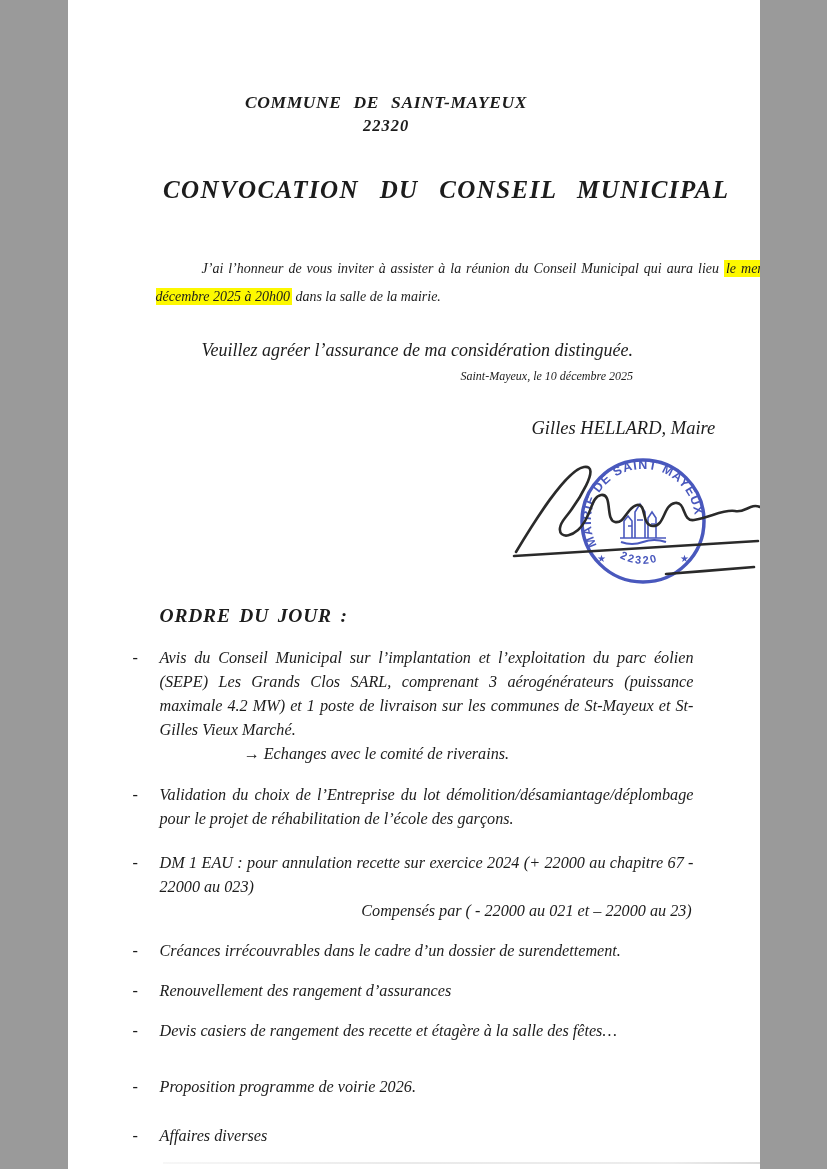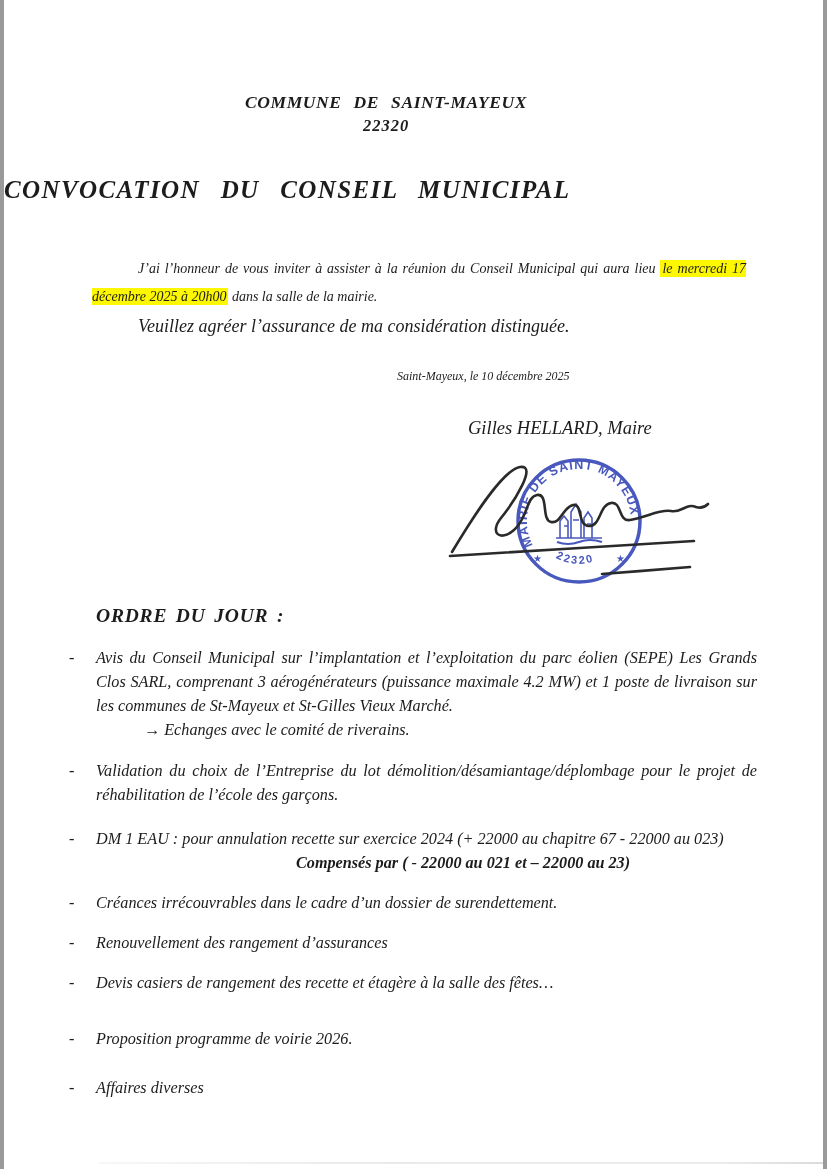--- a/index.html
+++ b/index.html
@@ -1,53 +1,53 @@
 <!DOCTYPE html>
 <html><head>
 <meta charset="utf-8">
 <style>
   html,body{margin:0;padding:0;background:#9a9a9a;}
   .page{
     position:relative;
-    width:819px;height:1169px;
+    width:692px;height:1169px;
     margin:0 auto;
     background:#ffffff;
     overflow:hidden;
     font-family:"Liberation Serif","DejaVu Serif",serif;
     font-style:italic;
     color:#1c1c1c;
   }
   .header-block{
     position:absolute;top:92px;left:0;right:55px;
     text-align:center;
   }
   .commune-line{
     font-size:17.5px;font-weight:bold;
     letter-spacing:0.6px;word-spacing:7px;
   }
   .postal-line{
     font-size:16.5px;font-weight:bold;margin-top:3px;letter-spacing:1px;
   }
   .doc-title{
     position:absolute;top:176px;left:0;right:30px;
-    text-align:left;
+    text-align:right;
     font-size:25px;font-weight:bold;
     letter-spacing:1.4px;word-spacing:13px;
   }
   .para1{
     position:absolute;top:255px;left:88px;width:654px;
     font-size:14px;line-height:28px;
     text-align:justify;text-indent:46px;
   }
   .hl{
     background:#fdf800;
     padding:1px 2px;
   }
   .para2{
-    position:absolute;top:312px;left:88px;width:654px;
+    position:absolute;top:336px;left:88px;width:654px;
     font-size:18px;line-height:28px;text-indent:46px;
   }
   .dateline{
     position:absolute;top:369px;left:393px;
     font-size:12px;
   }
   .signer{
     position:absolute;top:418px;left:464px;
     font-size:18.5px;
   }
@@ -69,22 +69,22 @@
     font-size:16.2px;line-height:24px;
   }
   .agenda-item .marker{
     flex:0 0 27px;
     font-style:normal;
   }
   .agenda-item .itext{
     flex:1 1 auto;
     text-align:justify;
   }
-  .sub-arrow{margin-left:48px;text-align:left;}
-  .sub-center{margin-left:200px;text-align:left;font-weight:bold;}
+  .sub-arrow{margin-left:84px;text-align:left;}
+  .sub-center{margin-left:200px;text-align:center;}
   .gap-sm{margin-bottom:16px;}
   .gap-md{margin-bottom:20px;}
   .gap-lg{margin-bottom:32px;}
   .gap-xl{margin-bottom:25px;}
   .scan-line{
     position:absolute;top:1162px;left:95px;right:0;height:2px;
     background:linear-gradient(to right,#f4f4f4,#e3e3e3 40%,#e6e6e6 85%,#cfcfcf);
     opacity:.75;
   }
 </style>

